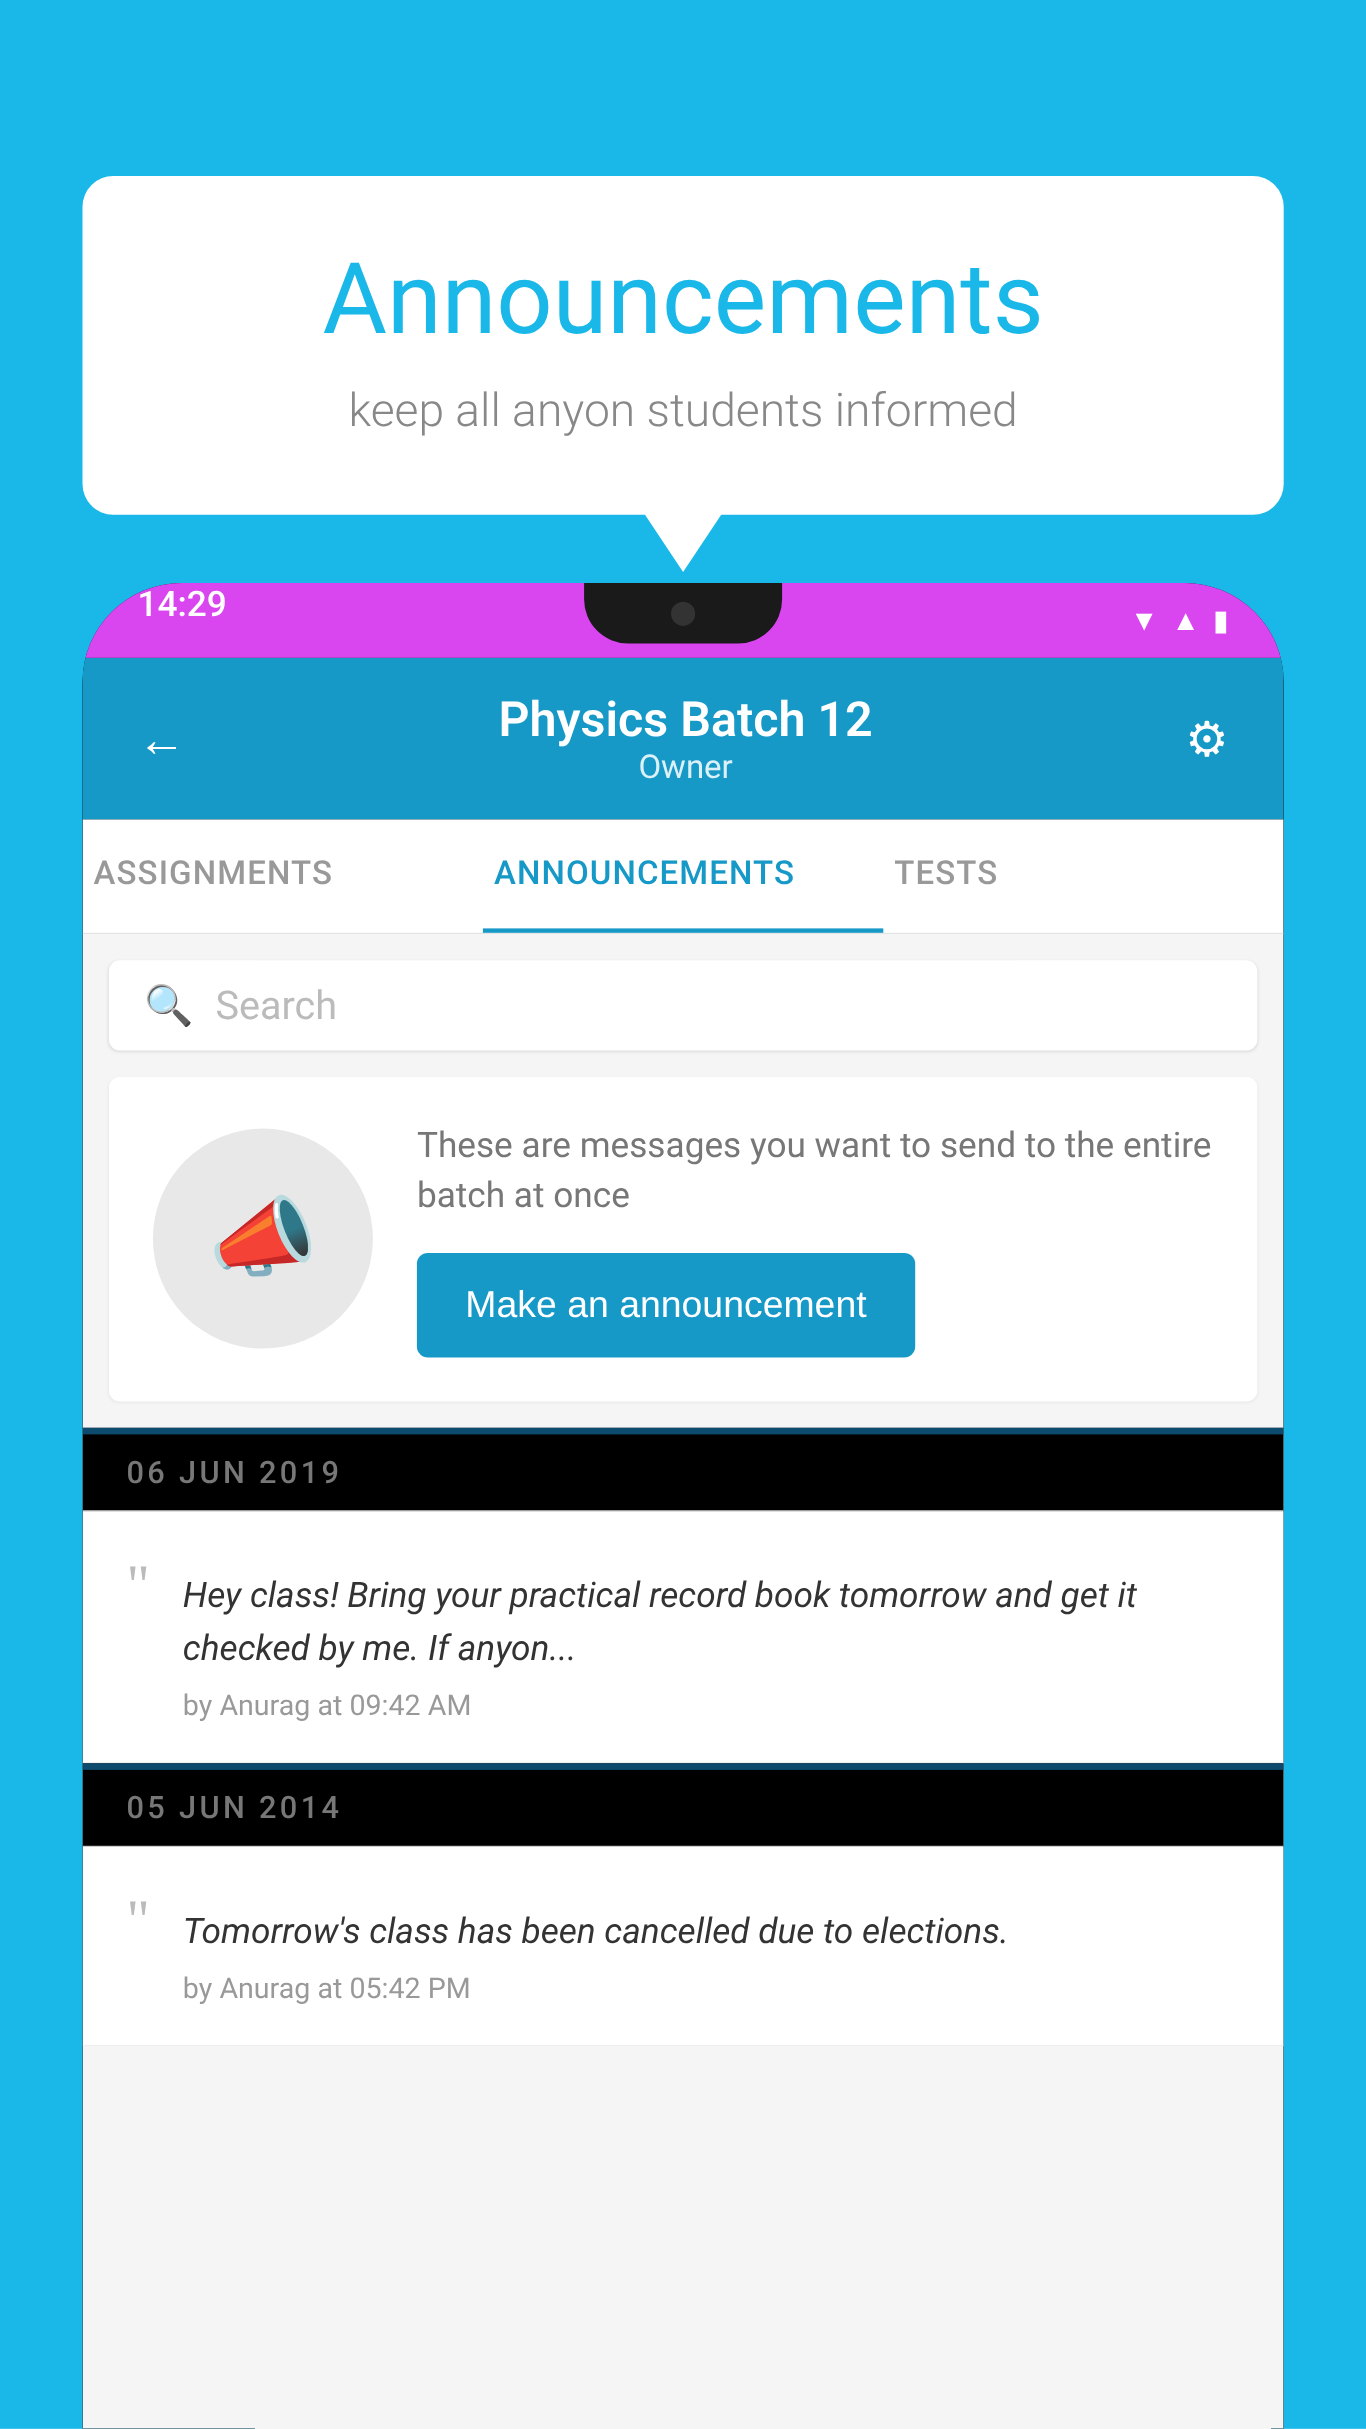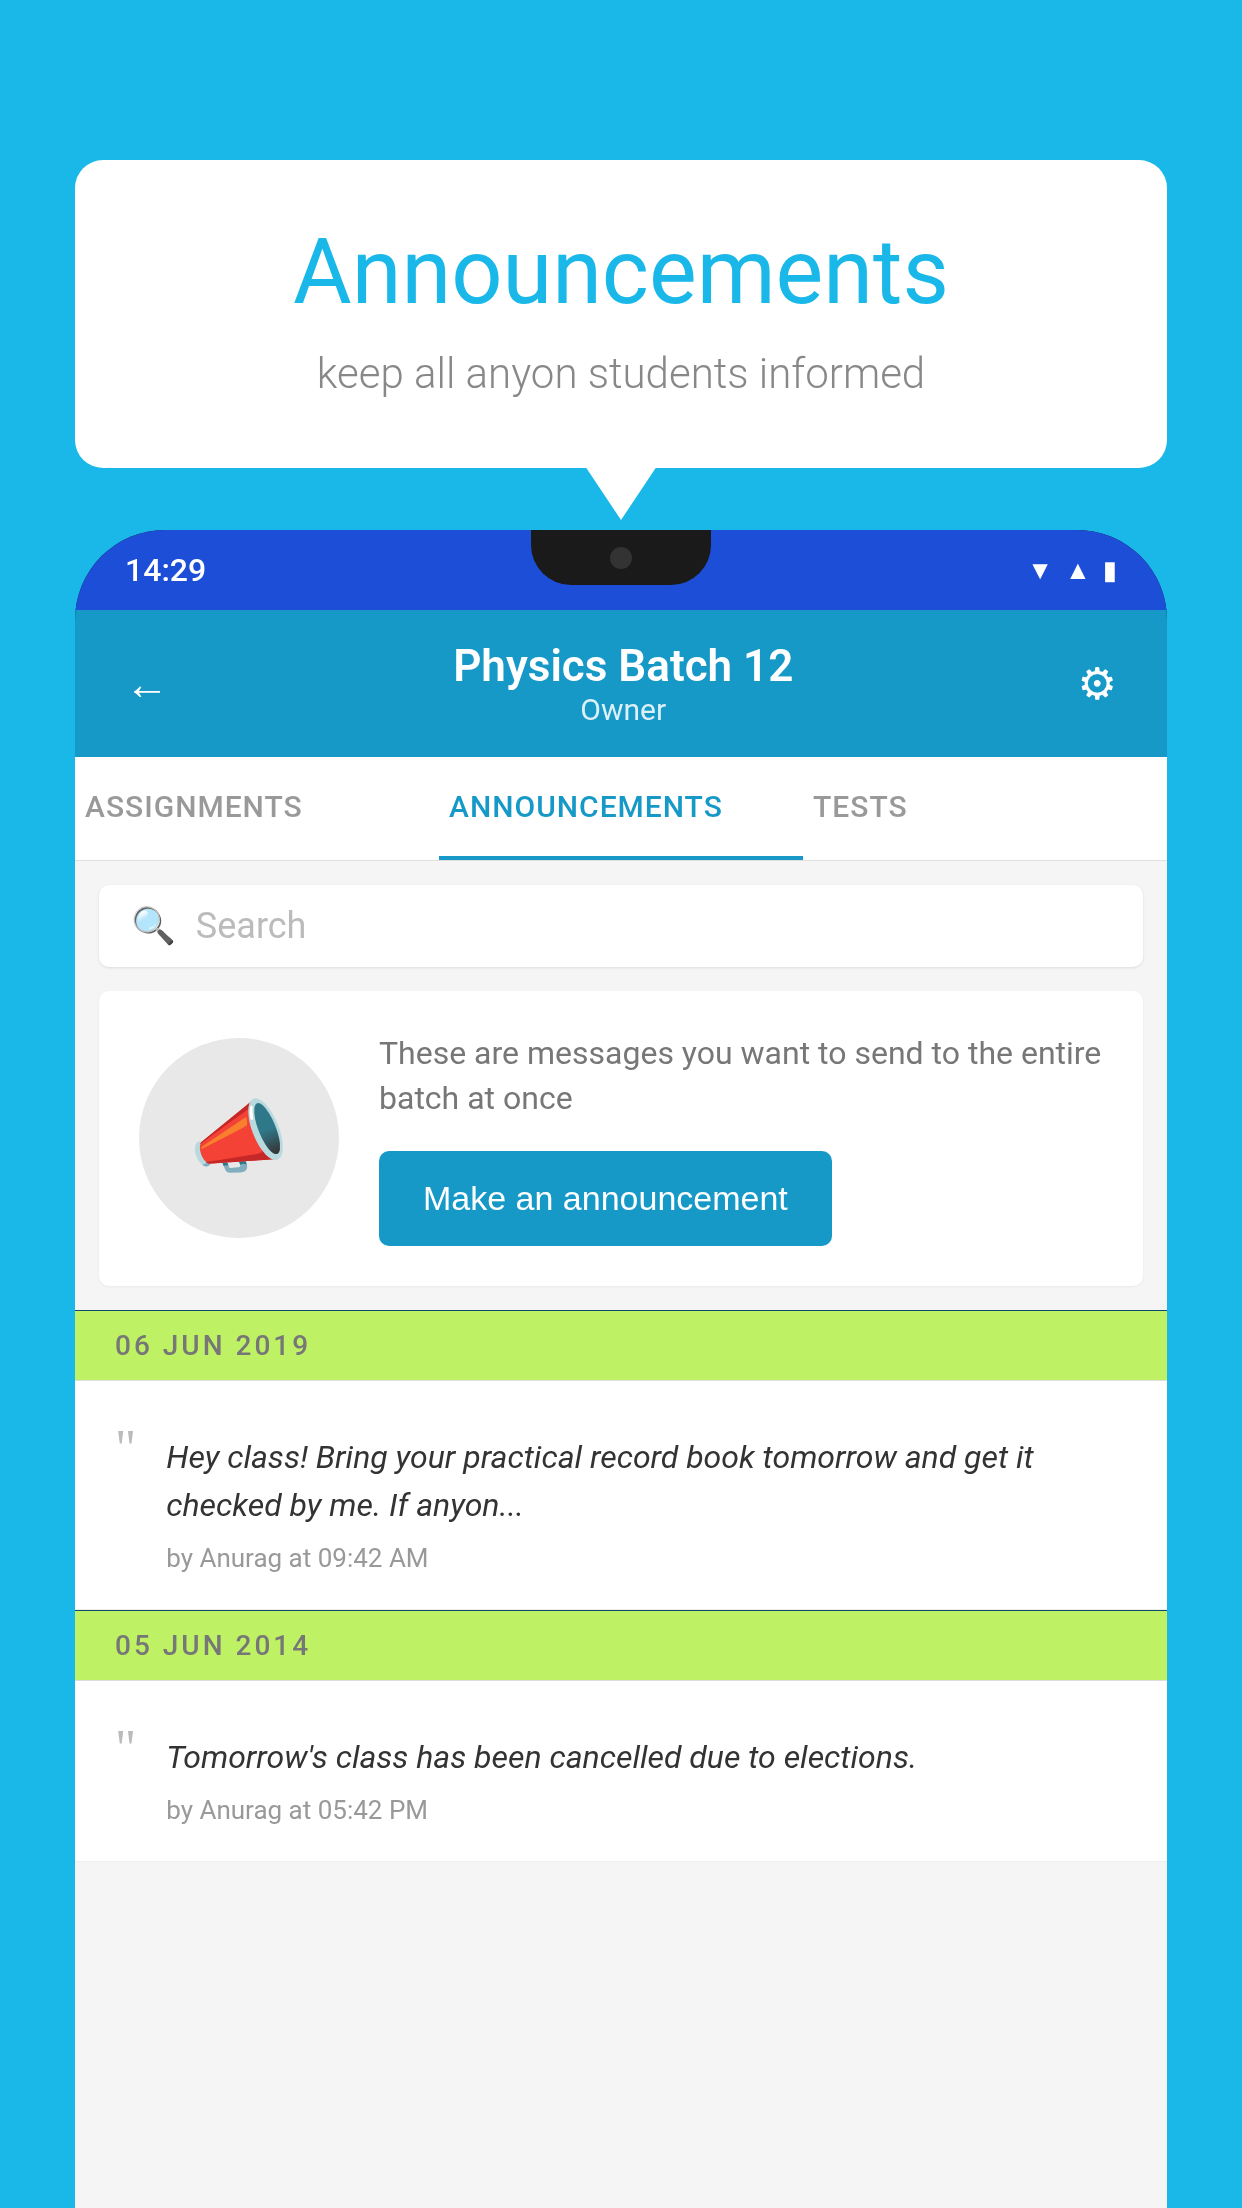--- a/index.html
+++ b/index.html
@@ -55,24 +55,23 @@
       right: 75px;
       bottom: 0;
       background: #1a1a1a;
       border-radius: 90px 90px 0 0;
       padding: 0;
       overflow: hidden;
     }
 
     
     .phone-status-bar {
-      background: #1d4ed8;
-      height: 80px;
-      display: flex;
-      align-items: center;
+      background: #d946ef;
+      height: 68px;
+      display: flex;
       justify-content: space-between;
       padding: 0 50px;
       position: relative;
     }
     .phone-notch {
       position: absolute;
       top: 0;
       left: 50%;
       transform: translateX(-50%);
       width: 180px;
@@ -223,27 +222,27 @@
       border: none;
       border-radius: 10px;
       padding: 28px 44px;
       font-size: 34px;
       cursor: pointer;
       font-weight: 500;
     }
 
     
     .date-separator {
-      background: #bef264;
+      background: #000000;
       padding: 18px 40px;
       font-size: 28px;
       color: #777;
       letter-spacing: 3px;
       font-weight: 500;
-      border-top: 1px solid #0c4a6e;
+      border-top: 6px solid #0c4a6e;
       border-bottom: 1px solid #ddd;
     }
 
     
     .announcement-item {
       background: white;
       padding: 36px 40px;
       display: flex;
       align-items: flex-start;
       gap: 30px;

